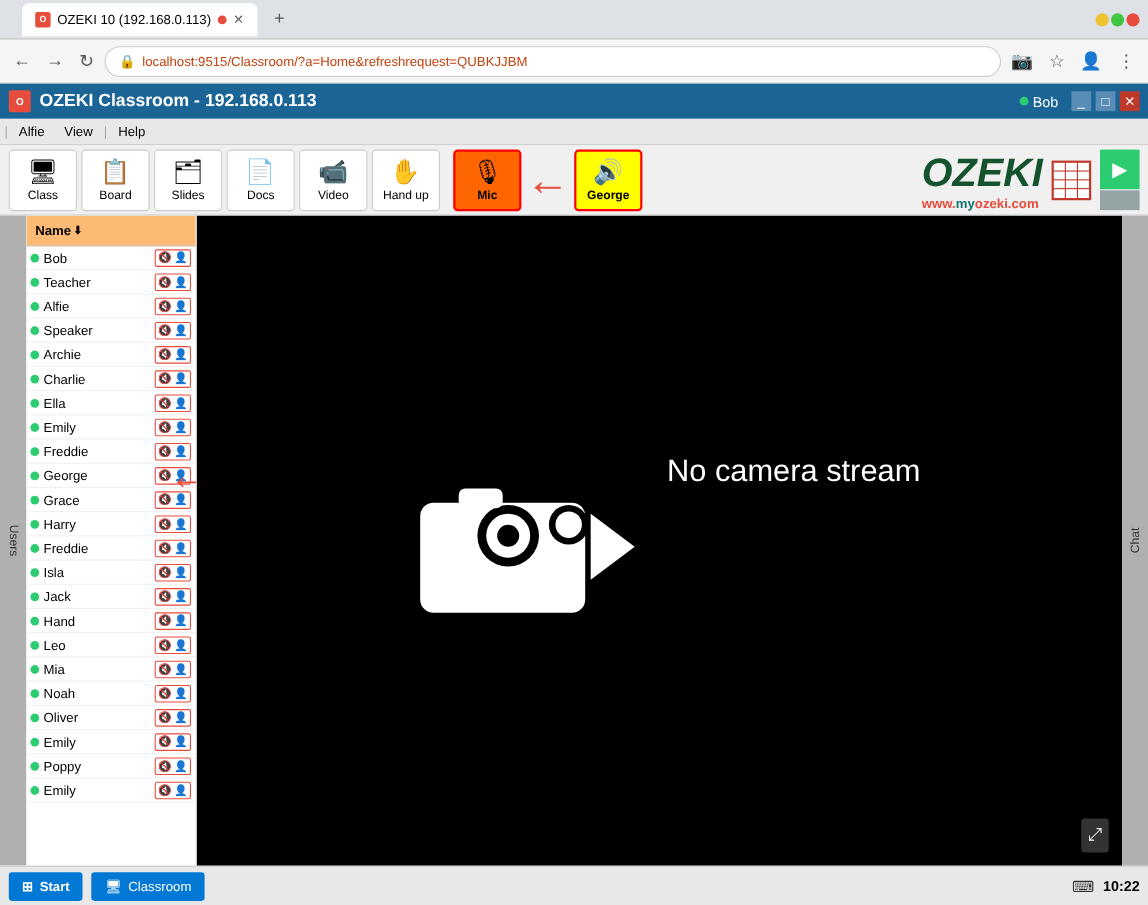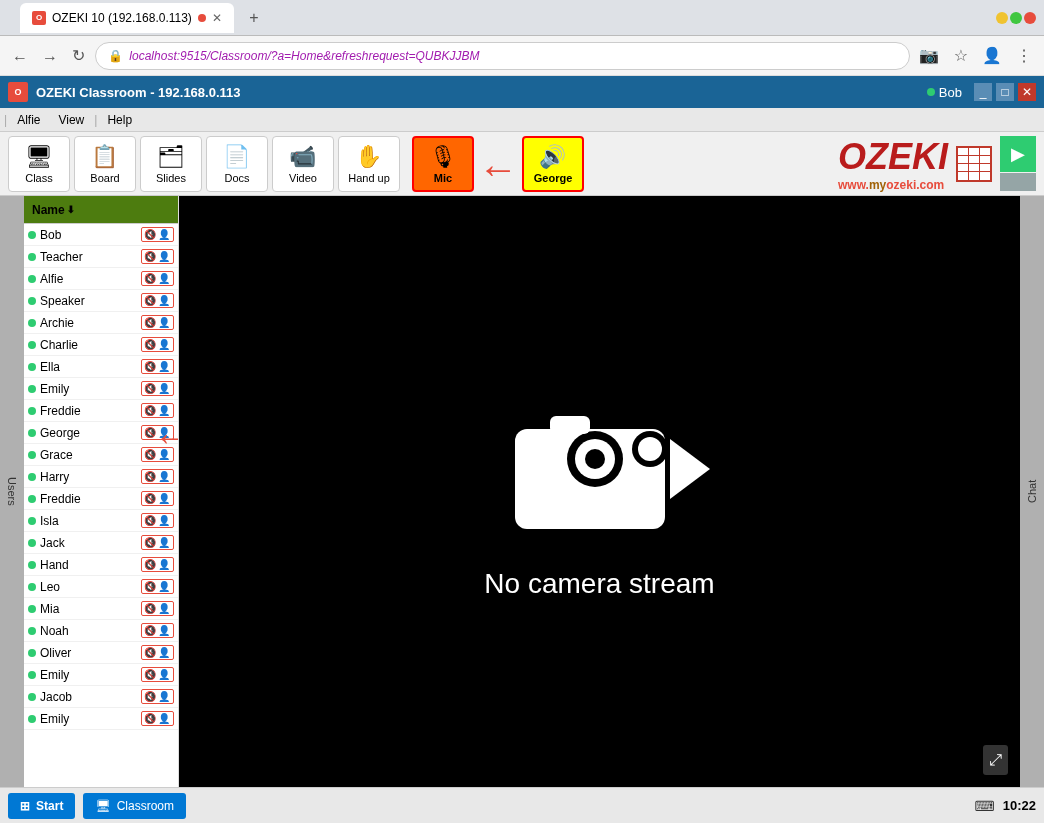--- a/index.html
+++ b/index.html
@@ -58,21 +58,21 @@
       border: 1px solid #ccc;
       border-radius: 14px;
       padding: 0 12px;
       font-size: 12px;
       background: white;
       display: flex;
       align-items: center;
       gap: 6px;
     }
     .address-lock { color: #555; font-size: 12px; }
-    .address-text { font-size: 12px; color: #a21caf; font-style: italic; }
+    .address-text { font-size: 12px; color: #c2410c; }
     .browser-actions { display: flex; gap: 6px; align-items: center; }
     .browser-action-btn { background: none; border: none; cursor: pointer; color: #555; font-size: 16px; padding: 4px; }
 
     
     .app-window {
       height: calc(823px - 76px);
       display: flex;
       flex-direction: column;
     }
 
@@ -88,21 +88,21 @@
     .app-logo-icon {
       width: 20px; height: 20px;
       background: #e74c3c;
       border-radius: 2px;
       margin-right: 8px;
       font-size: 9px;
       color: white;
       display: flex; align-items: center; justify-content: center;
       font-weight: bold;
     }
-    .app-title { font-size: 13px; font-weight: bold; flex: 1; }
+    .app-title { font-size: 16px; font-weight: bold; flex: 1; }
     .app-status-dot { width: 8px; height: 8px; border-radius: 50%; background: #2ecc71; margin-right: 4px; }
     .app-user { font-size: 13px; margin-right: 12px; }
     .app-win-btns { display: flex; gap: 4px; }
     .app-win-btn { width: 18px; height: 18px; border: none; cursor: pointer; font-size: 12px; display: flex; align-items: center; justify-content: center; color: white; }
     .app-win-min { background: #5a8db5; }
     .app-win-max { background: #5a8db5; }
     .app-win-close { background: #c0392b; }
 
     
     .menu-bar {
@@ -145,21 +145,21 @@
     .toolbar-btn-active-speaker {
       border: 2px solid red;
       background: #ffff00;
     }
 
     .toolbar-spacer { flex: 1; }
     .ozeki-brand {
       display: flex; align-items: center; gap: 8px;
     }
     .ozeki-logo {
-      font-size: 36px; font-weight: bold; color: #b91c1c; font-style: italic;
+      font-size: 36px; font-weight: bold; color: #14532d; font-style: italic;
     }
     .ozeki-url { font-size: 12px; }
     .ozeki-url span { color: #e74c3c; font-weight: bold; }
     .ozeki-grid {
       width: 36px; height: 36px;
       background: #c0392b;
       display: grid;
       grid-template-columns: repeat(3, 1fr);
       grid-template-rows: repeat(4, 1fr);
       gap: 1px;
@@ -189,21 +189,21 @@
     .sidebar {
       width: 155px;
       background: white;
       border-right: 1px solid #ddd;
       display: flex;
       flex-direction: column;
       overflow: hidden;
     }
     .sidebar-header {
       height: 28px;
-      background: #4d7c0f;
+      background: #fdba74;
       display: flex;
       align-items: center;
       padding: 0 8px;
       font-size: 12px;
       font-weight: bold;
       border-bottom: 1px solid #ccc;
     }
     .sidebar-list {
       flex: 1;
       overflow-y: auto;
@@ -234,21 +234,21 @@
     
     .video-area {
       flex: 1;
       background: #000;
       display: flex;
       align-items: center;
       justify-content: center;
       position: relative;
     }
     .no-camera-content {
-      display: flex; flex-direction: column; align-items: flex-end; gap: 24px;
+      display: flex; flex-direction: row; align-items: flex-start; gap: 24px;
     }
     .no-camera-text { color: white; font-size: 28px; font-weight: normal; }
     .fullscreen-btn {
       position: absolute;
       bottom: 12px;
       right: 12px;
       background: rgba(255,255,255,0.2);
       border: none;
       color: white;
       font-size: 16px;
@@ -419,21 +419,21 @@
       <span class="toolbar-btn-icon">🔊</span>
       <span style="font-weight:bold;">George</span>
     </button>
 
     <div class="toolbar-spacer"></div>
 
     <div class="ozeki-brand">
       <div>
         <div class="ozeki-logo">OZEKI</div>
         <div class="ozeki-url">
-          <span>www.</span><span style="color:#a16207;font-weight:bold;">my</span><span>ozeki.com</span>
+          <span>www.</span><span style="color:#0f766e;font-weight:bold;">my</span><span>ozeki.com</span>
         </div>
       </div>
       <div class="ozeki-grid">
         <div class="ozeki-grid-cell"></div>
           <div class="ozeki-grid-cell"></div>
           <div class="ozeki-grid-cell"></div>
         <div class="ozeki-grid-cell"></div>
           <div class="ozeki-grid-cell"></div>
           <div class="ozeki-grid-cell"></div>
         <div class="ozeki-grid-cell"></div>
@@ -629,21 +629,21 @@
           <div class="user-row">
             <div class="user-dot"></div>
             <span class="user-name">Emily</span>
             <div class="user-icons">
               <span style="font-size:10px;cursor:pointer;">🔇</span>
               <span style="font-size:10px;cursor:pointer;">👤</span>
             </div>
           </div>
           <div class="user-row">
             <div class="user-dot"></div>
-            <span class="user-name">Jacob</span>
+            <span class="user-name">Poppy</span>
             <div class="user-icons">
               <span style="font-size:10px;cursor:pointer;">🔇</span>
               <span style="font-size:10px;cursor:pointer;">👤</span>
             </div>
           </div>
           <div class="user-row">
             <div class="user-dot"></div>
             <span class="user-name">Emily</span>
             <div class="user-icons">
               <span style="font-size:10px;cursor:pointer;">🔇</span>

